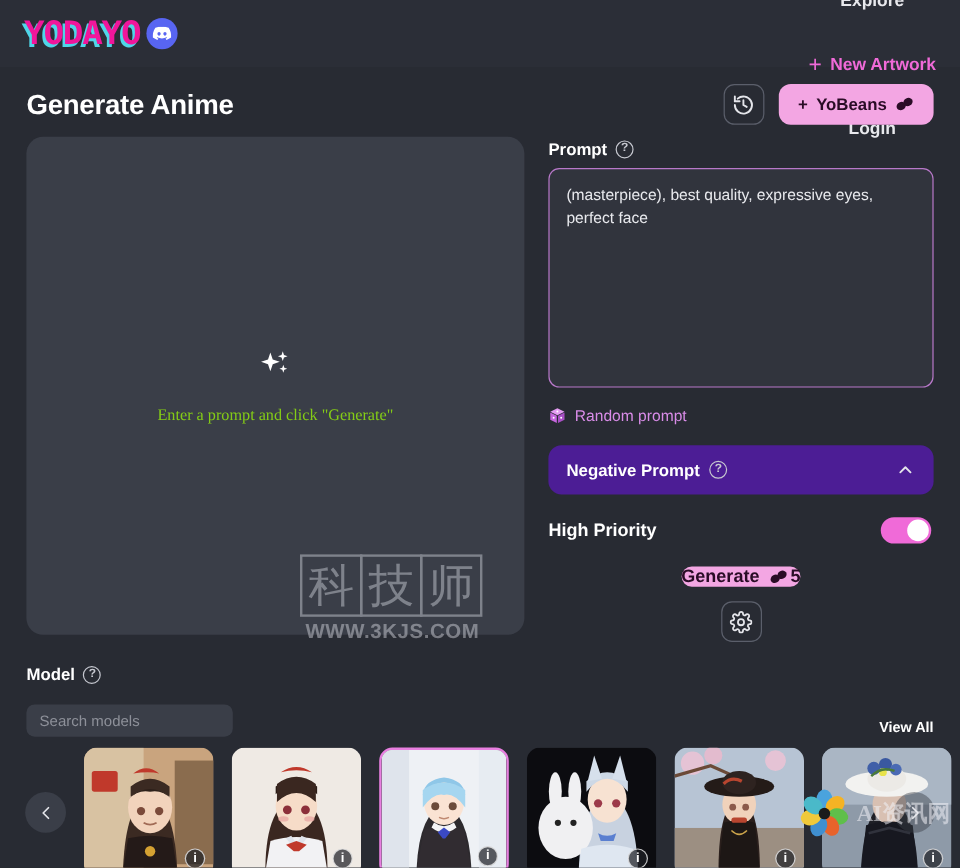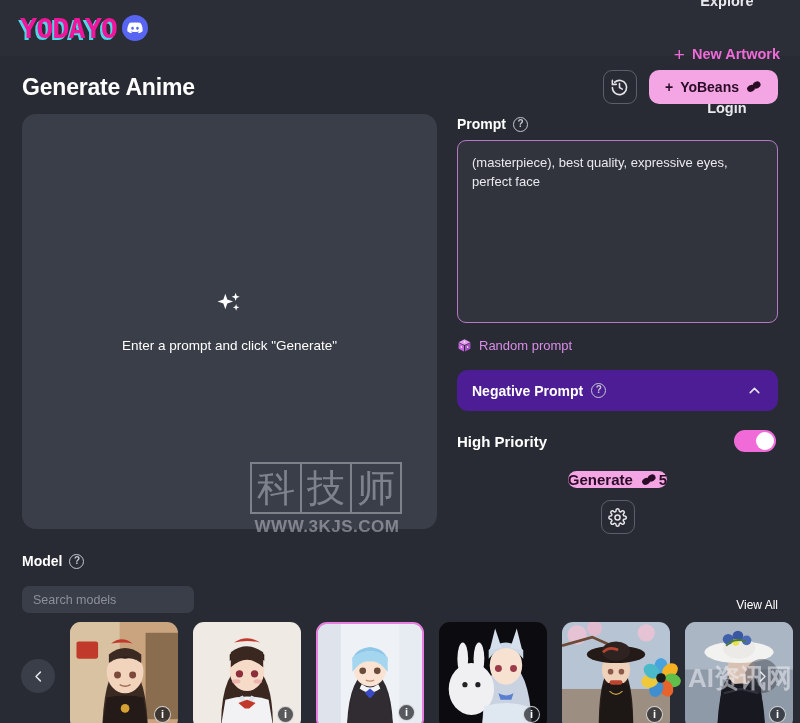--- a/index.html
+++ b/index.html
@@ -71,21 +71,21 @@
   }
   .canvas {
     width: 415px; height: 415px;
     background: #3a3e48;
     border-radius: 14px;
     display: flex; flex-direction: column;
     align-items: center; justify-content: center;
     gap: 18px;
     flex: none;
   }
-  .canvas-text { font-size: 13.5px; color: #ffffff; }
+  .canvas-text { font-size: 13.5px; color: #84cc16; font-family: Liberation Serif, serif; }
 
   .rightcol { flex: 1; min-width: 0; padding-top: 2px; }
   .field-label {
     display: flex; align-items: center; gap: 7px;
     font-size: 14px; font-weight: 700; margin-bottom: 8px;
   }
   .help-ico {
     width: 15px; height: 15px; border-radius: 50%;
     border: 1.6px solid #c6c8d0; color: #c6c8d0;
     font-size: 10px; font-weight: 700; line-height: 11.5px;
@@ -150,21 +150,21 @@
     margin-top: 9px;
     width: 172px; height: 27px;
     background: #3a3e48; border: none; border-radius: 7px;
     color: #0ea5e9; font-size: 12.5px;
     padding: 0 11px; outline: none;
     font-family: "Liberation Sans", sans-serif;
   }
   .search-input::placeholder { color: #8d9099; }
   .viewall-row { display: flex; justify-content: flex-end; padding: 0 22px; margin-top: -15px; }
   .viewall {
-    font-size: 12px; font-weight: 400; color: #fff;
+    font-size: 12px; font-weight: 700; color: #fff;
     text-decoration: none; cursor: pointer;
   }
 
   .carousel { position: relative; margin-top: 10px; padding: 0 22px; height: 108px; }
   .thumbs { display: flex; gap: 15px; height: 100%; }
   .thumb {
     width: 108px; height: 108px; border-radius: 11px;
     position: relative; overflow: hidden; flex: none; cursor: pointer;
   }
   .thumb.selected { border: 2.5px solid #e87fe0; }
@@ -203,22 +203,22 @@
     text-align: center; color: #d8dae1;
     font-size: 17px; font-weight: 700; letter-spacing: 0.5px;
     margin-top: 3px;
   }
   .wm-right {
     position: absolute; right: 8px; top: 655px;
     display: flex; align-items: center; gap: 4px;
     z-index: 40; pointer-events: none;
   }
   .wm-right .txt {
-    color: rgba(240,240,245,0.55); font-size: 26px; font-weight: 700;
-    font-family: Liberation Sans, sans-serif; line-height: 1;
+    color: rgba(240,240,245,0.55); font-size: 19px; font-weight: 700;
+    font-family: Liberation Serif, serif; line-height: 1;
   }
 </style>
 </head>
 <body>
 
 <div class="topbar">
   <div class="logo-wrap">
     <div class="logo">YODAYO</div>
     <div class="discord-badge">
       <svg width="16" height="12" viewBox="0 0 24 18">

